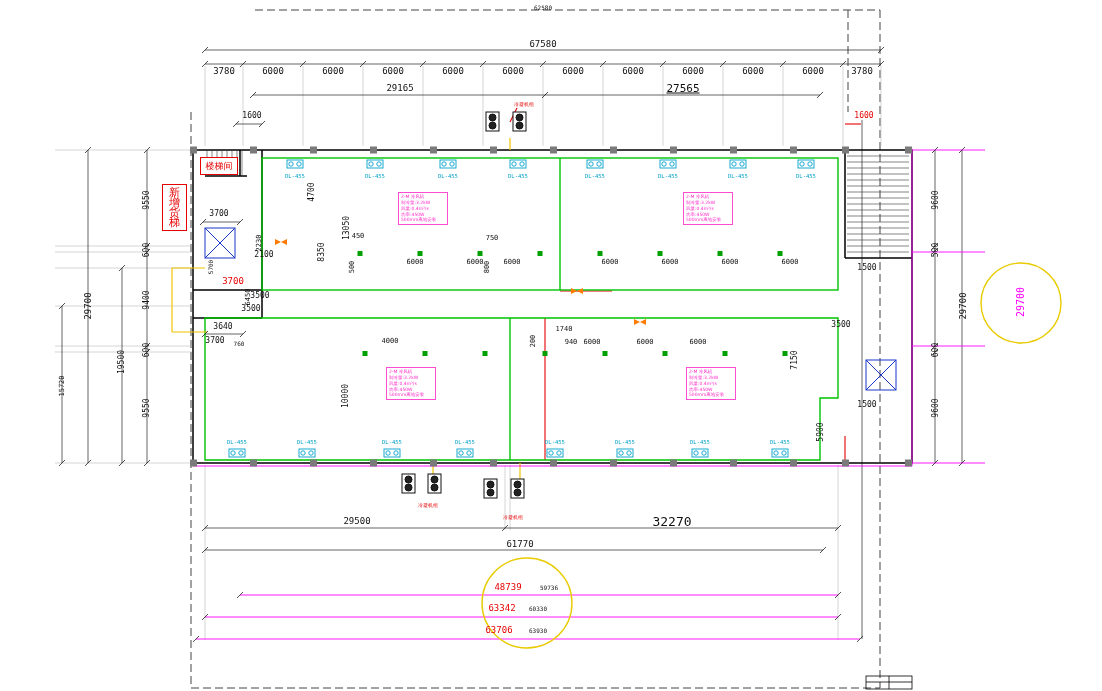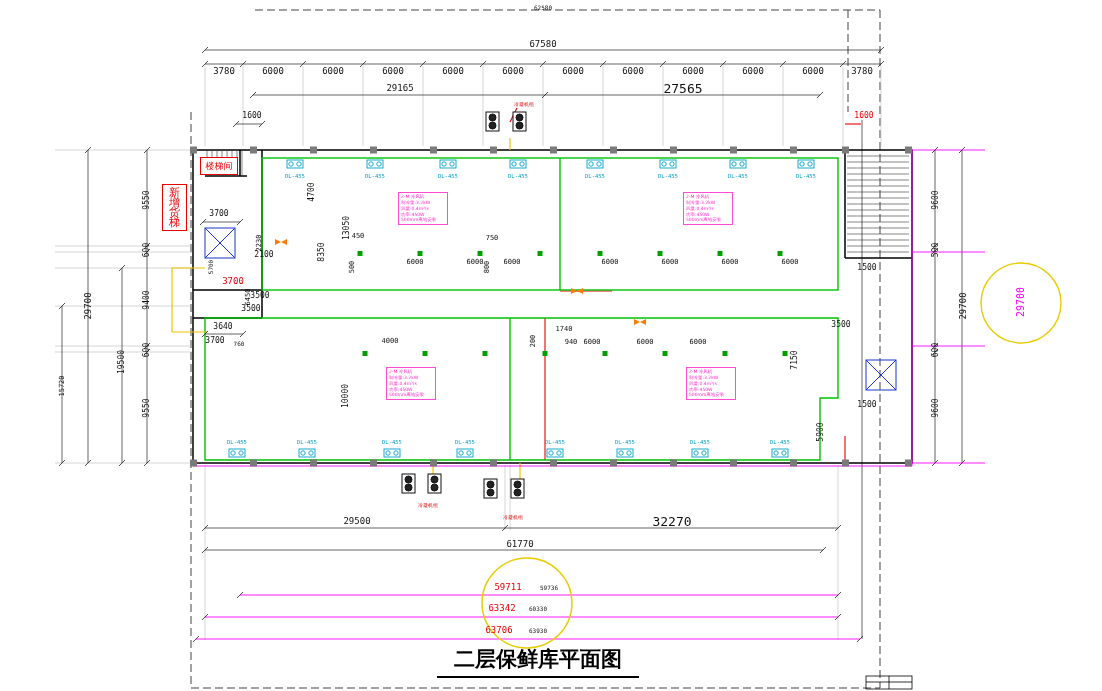--- a/index.html
+++ b/index.html
@@ -318,21 +318,21 @@
       <span class="lbl" style="left: 393px; top: 71px; font-size: 9px;">6000</span>
       <span class="lbl" style="left: 453px; top: 71px; font-size: 9px;">6000</span>
       <span class="lbl" style="left: 513px; top: 71px; font-size: 9px;">6000</span>
       <span class="lbl" style="left: 573px; top: 71px; font-size: 9px;">6000</span>
       <span class="lbl" style="left: 633px; top: 71px; font-size: 9px;">6000</span>
       <span class="lbl" style="left: 693px; top: 71px; font-size: 9px;">6000</span>
       <span class="lbl" style="left: 753px; top: 71px; font-size: 9px;">6000</span>
       <span class="lbl" style="left: 813px; top: 71px; font-size: 9px;">6000</span>
       <span class="lbl" style="left: 862px; top: 71px; font-size: 9px;">3780</span>
       <span class="lbl" style="left: 400px; top: 88px; font-size: 9px;">29165</span>
-      <span class="lbl" style="left: 683px; top: 88px; font-size: 13px;">27565</span>
+      <span class="lbl" style="left: 683px; top: 88px; font-size: 11px; text-decoration: underline;">27565</span>
       <span class="lbl" style="left: 252px; top: 116px; font-size: 8px;">1600</span>
       <span class="lbl red" style="left: 864px; top: 116px; font-size: 8px;">1600</span>
       <span class="lbl rot" style="left: 147px; top: 200px; font-size: 8px;">9550</span>
       <span class="lbl rot" style="left: 147px; top: 250px; font-size: 8px;">600</span>
       <span class="lbl rot" style="left: 147px; top: 300px; font-size: 8px;">9400</span>
       <span class="lbl rot" style="left: 147px; top: 350px; font-size: 8px;">600</span>
       <span class="lbl rot" style="left: 147px; top: 408px; font-size: 8px;">9550</span>
       <span class="lbl rot" style="left: 88px; top: 306px; font-size: 9px;">29700</span>
       <span class="lbl rot" style="left: 122px; top: 362px; font-size: 8px;">19500</span>
       <span class="lbl rot" style="left: 62px; top: 386px; font-size: 7px;">15720</span>
@@ -366,21 +366,21 @@
       <span class="lbl" style="left: 571px; top: 342px; font-size: 7px;">940</span>
       <span class="lbl rot" style="left: 795px; top: 360px; font-size: 8px;">7150</span>
       <span class="lbl rot" style="left: 821px; top: 432px; font-size: 8px;">5900</span>
       <span class="lbl rot" style="left: 346px; top: 396px; font-size: 8px;">10000</span>
       <span class="lbl" style="left: 867px; top: 268px; font-size: 8px;">1500</span>
       <span class="lbl" style="left: 841px; top: 325px; font-size: 8px;">3500</span>
       <span class="lbl" style="left: 867px; top: 405px; font-size: 8px;">1500</span>
       <span class="lbl" style="left: 357px; top: 521px; font-size: 9px;">29500</span>
       <span class="lbl" style="left: 672px; top: 521px; font-size: 13px;">32270</span>
       <span class="lbl" style="left: 520px; top: 544px; font-size: 9px;">61770</span>
-      <span class="lbl red" style="left: 508px; top: 587px; font-size: 9px;">59711</span>
+      <span class="lbl red" style="left: 508px; top: 587px; font-size: 9px;">48739</span>
       <span class="lbl" style="left: 549px; top: 588px; font-size: 6px;">59736</span>
       <span class="lbl red" style="left: 502px; top: 608px; font-size: 9px;">63342</span>
       <span class="lbl" style="left: 538px; top: 609px; font-size: 6px;">60330</span>
       <span class="lbl red" style="left: 499px; top: 630px; font-size: 9px; text-align: center;">63706</span>
       <span class="lbl" style="left: 538px; top: 631px; font-size: 6px;">63930</span>
       <span class="lbl" style="left: 415px; top: 262px; font-size: 7px;">6000</span>
       <span class="lbl" style="left: 475px; top: 262px; font-size: 7px;">6000</span>
       <span class="lbl" style="left: 512px; top: 262px; font-size: 7px;">6000</span>
       <span class="lbl" style="left: 610px; top: 262px; font-size: 7px;">6000</span>
       <span class="lbl" style="left: 670px; top: 262px; font-size: 7px;">6000</span>
@@ -411,21 +411,20 @@
     </div>
 
   <div class="annobox" style="left:200px;top:157px;width:36px;height:16px;font-size:9px">
     <span>楼梯间</span>
   </div>
 
   <div class="annobox" style="left:162px;top:184px;width:23px;height:45px;font-size:11px;line-height:10px">
     <span style="word-break:break-all;width:20px">新增货梯</span>
   </div>
 
-  <div id="title">二层保鲜库平面图</div>
 <div class="spec" style="left: 398px; top: 192px;">
       <span>2-M 冷风机</span>
       <span>制冷量:3.2kW</span>
       <span>风量:0.4m³/s</span>
       <span>功率:450W</span>
       <span>500mm离地安装</span>
     </div>
     <div class="spec" style="left: 683px; top: 192px;">
       <span>2-M 冷风机</span>
       <span>制冷量:3.2kW</span>

